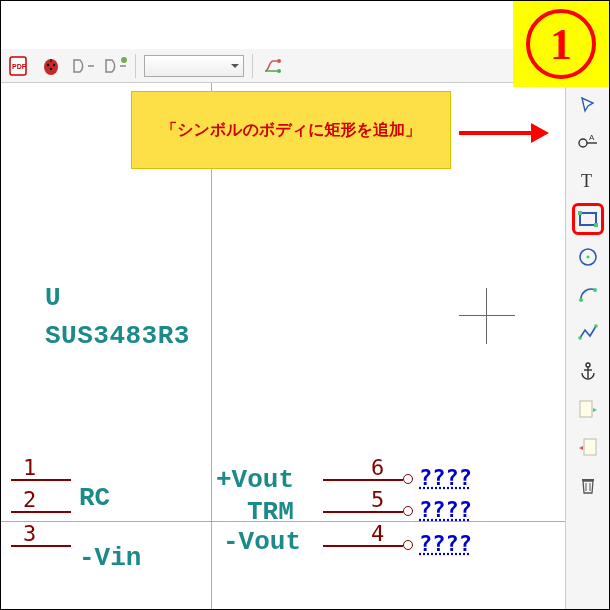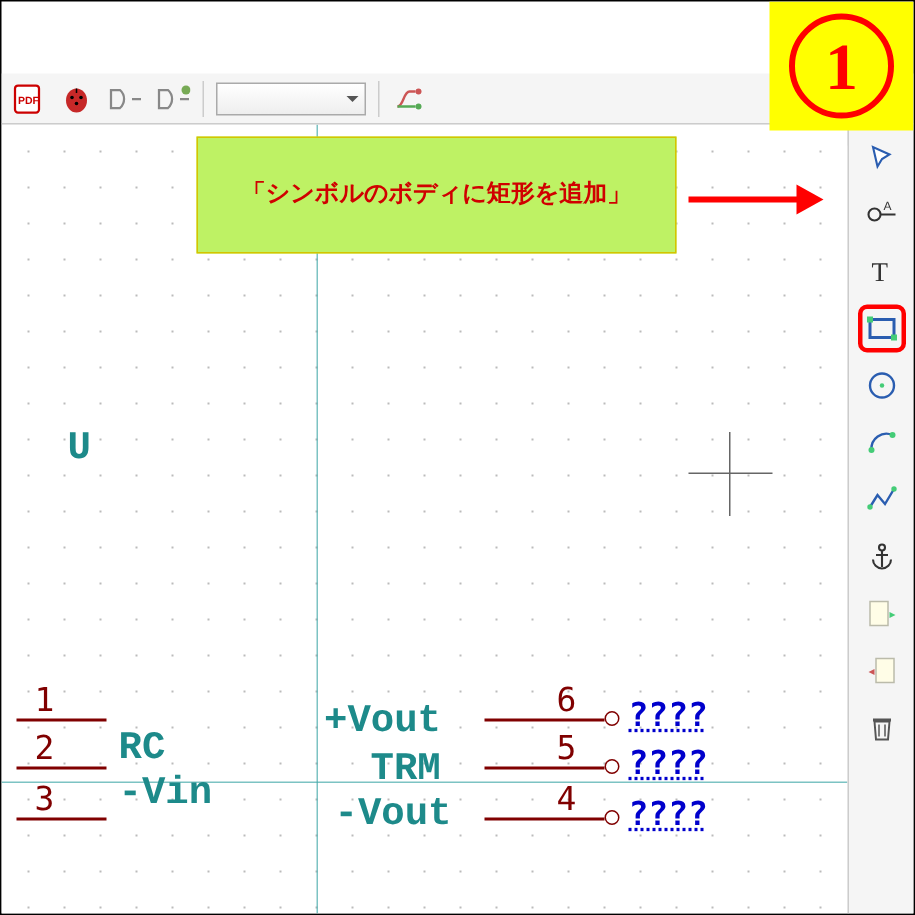--- a/index.html
+++ b/index.html
@@ -19,21 +19,21 @@
   .cross::after { top:0; bottom:0; left:27px; width:1px; }
   .sym-text { position:absolute; font-family: "Courier New", monospace; font-weight:600; color:#1d8a8a; font-size:26px; letter-spacing:0.5px; }
   .pin-num { font-family: monospace; color:#800000; font-size:22px; position:absolute; }
   .pin-line { background:#800000; height:2px; position:absolute; }
   .pin-name { font-family:"Courier New",monospace; color:#1d8a8a; font-size:26px; font-weight:600; position:absolute; }
   .pin-circ { width:10px; height:10px; border:1.5px solid #800000; border-radius:50%; position:absolute; background:#fff; }
   .qmark { font-family:monospace; color:#0000cc; font-size:22px; font-weight:700; position:absolute; text-decoration: underline dotted; }
   .right-toolbar { position:absolute; top:82px; right:0; bottom:0; width:44px; background:#f5f5f5; border-left:1px solid #ccc; display:flex; flex-direction:column; align-items:center; padding-top:6px; gap:6px; z-index:5; }
   .rtb-btn { width:32px; height:32px; display:flex; align-items:center; justify-content:center; cursor:pointer; border:1px solid transparent; border-radius:3px; }
   .rtb-btn.hl { border:3px solid #ff0000; border-radius:6px; padding:1px; }
-  .callout { position:absolute; top:90px; left:130px; width:320px; height:78px; background:#bef264; border:1px solid #d4c400; z-index:6; display:flex; flex-direction:column; align-items:center; justify-content:center; font-size:16px; font-weight:700; color:#d00000; line-height:1.8; }
+  .callout { position:absolute; top:90px; left:130px; width:320px; height:78px; background:#fde047; border:1px solid #d4c400; z-index:6; display:flex; flex-direction:column; align-items:center; justify-content:center; font-size:16px; font-weight:700; color:#d00000; line-height:1.8; }
   .arrow { position:absolute; top:122px; left:458px; width:100px; height:20px; z-index:6; }
   .arrow-line { position:absolute; top:8px; left:0; right:18px; height:4px; background:#ff0000; }
   .arrow-head { position:absolute; right:0; top:0; width:0; height:0; border:10px solid transparent; border-left:18px solid #ff0000; }
   .step-badge { position:absolute; top:0; right:0; width:96px; height:86px; background:#ffff00; z-index:10; display:flex; align-items:center; justify-content:center; }
   .step-circle { width:70px; height:70px; border:4px solid #ff0000; border-radius:50%; display:flex; align-items:center; justify-content:center; font-size:44px; font-weight:700; color:#ff0000; font-family:serif; }
   .scroll-up { position:absolute; top:82px; right:44px; width:14px; height:14px; background:#eee; border:1px solid #bbb; font-size:9px; text-align:center; line-height:12px; color:#555; }
   svg { display:block; }
 </style>
 </head>
 <body>
@@ -161,31 +161,32 @@
 
 <div class="scroll-up">^</div>
 
 <div class="canvas">
   <div class="dotgrid"></div>
   <div class="axis-v"></div>
   <div class="axis-h"></div>
   <div class="cross"></div>
 
   <div class="sym-text" style="left:44px; top:200px;">U</div>
+  <div class="sym-text" style="left:44px; top:238px;">SUS3483R3</div>
 
   <div class="pin-num" style="left:22px; top:372px;">1</div>
   <div class="pin-line" style="left:10px; top:396px; width:60px;"></div>
 
   <div class="pin-num" style="left:22px; top:404px;">2</div>
   <div class="pin-line" style="left:10px; top:428px; width:60px;"></div>
   <div class="pin-name" style="left:78px; top:400px;">RC</div>
 
   <div class="pin-num" style="left:22px; top:438px;">3</div>
   <div class="pin-line" style="left:10px; top:462px; width:60px;"></div>
-  <div class="pin-name" style="left:78px; top:430px;">-Vin</div>
+  <div class="pin-name" style="left:78px; top:460px;">-Vin</div>
 
   <div class="pin-name" style="left:215px; top:382px;">+Vout</div>
   <div class="pin-line" style="left:322px; top:396px; width:80px;"></div>
   <div class="pin-num" style="left:370px; top:372px;">6</div>
   <div class="pin-circ" style="left:402px; top:391px;"></div>
   <div class="qmark" style="left:418px; top:382px;">????</div>
 
   <div class="pin-name" style="left:246px; top:414px;">TRM</div>
   <div class="pin-line" style="left:322px; top:428px; width:80px;"></div>
   <div class="pin-num" style="left:370px; top:404px;">5</div>

